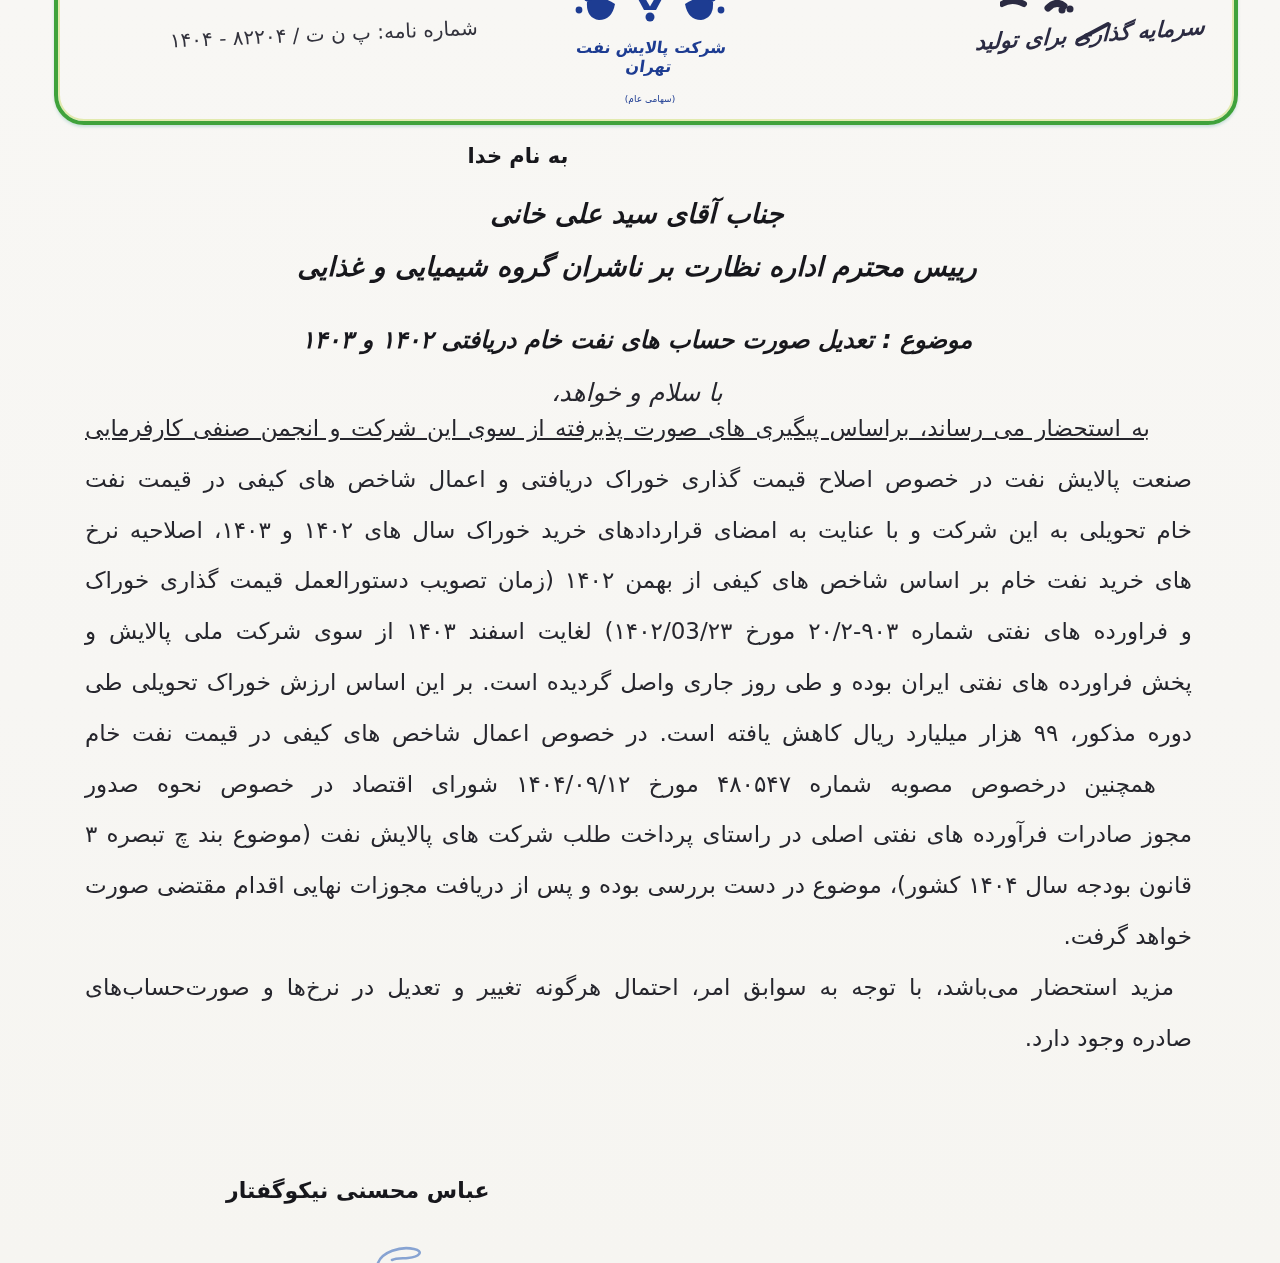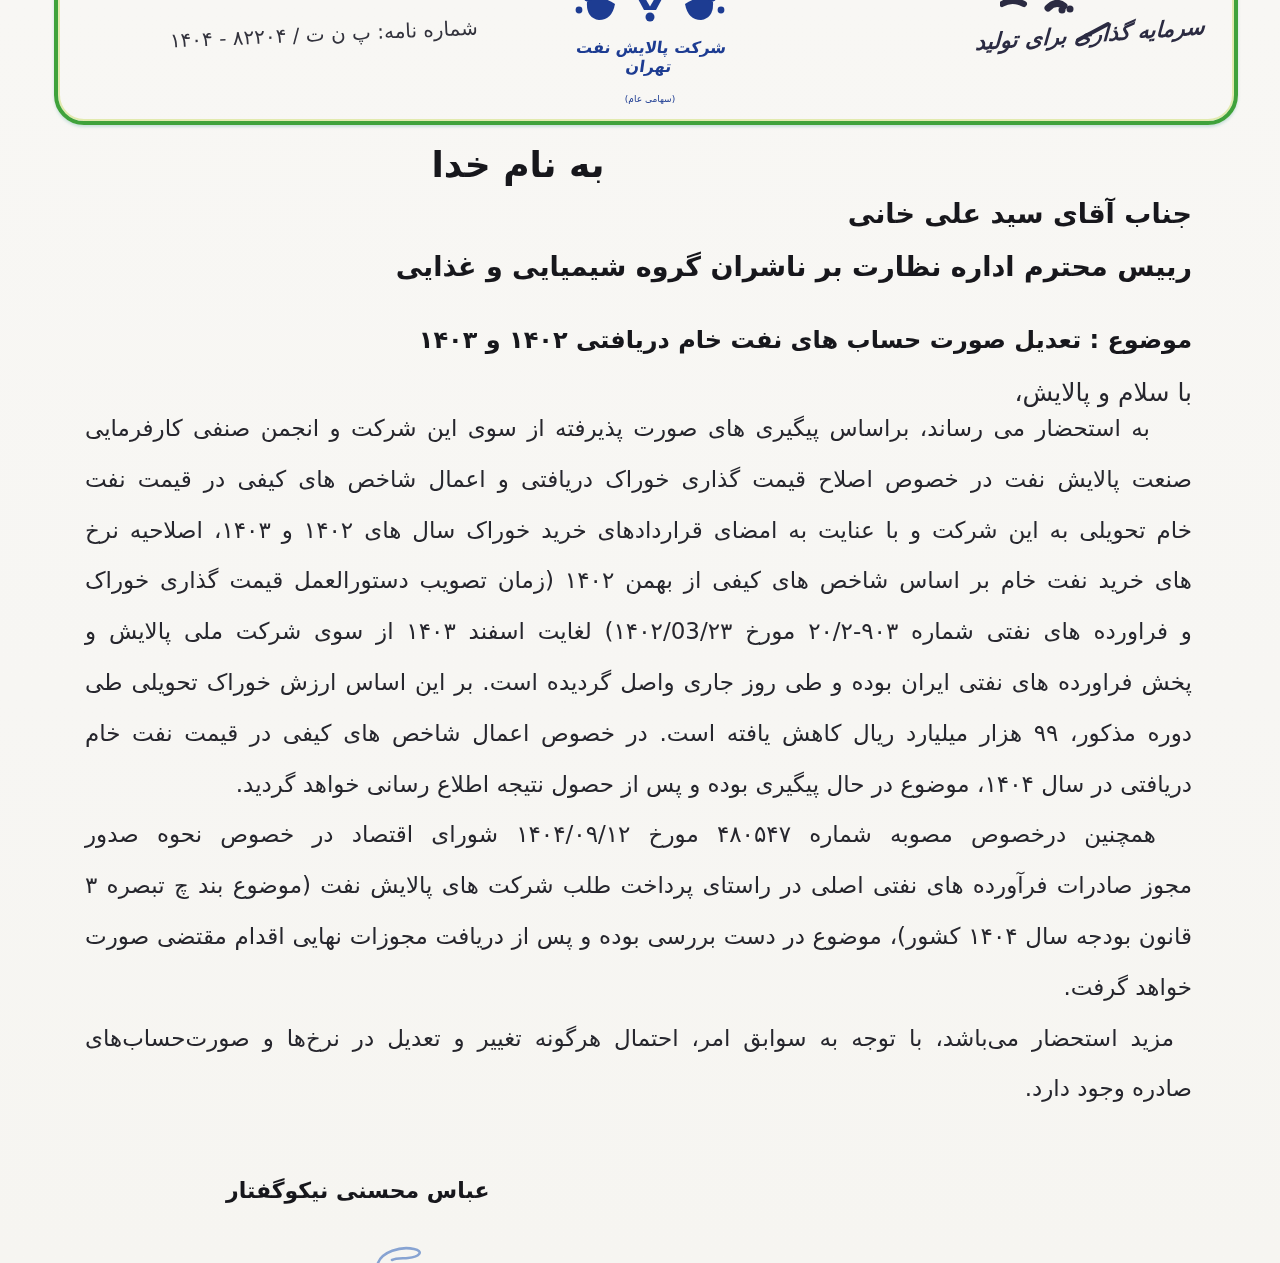--- a/index.html
+++ b/index.html
@@ -30,23 +30,23 @@
   .slogan{
     position:absolute;left:950px;top:22px;width:280px;
     font-size:22px;font-style:italic;font-weight:700;color:#2b2b42;
     direction:rtl;text-align:center;transform:rotate(-4deg) skewX(-6deg);
     white-space:nowrap;
   }
   .slogan-cut{position:absolute;left:1000px;top:0;}
   
   .basmala{
     position:absolute;left:0;top:144px;width:1036px;text-align:center;
-    font-size:36px;font-weight:700;color:#17171c;
+    font-size:21px;font-weight:700;color:#17171c;
   }
-  .headers{position:absolute;right:88px;top:198px;width:1110px;direction:rtl;text-align:right;}
+  .headers{position:absolute;right:88px;top:198px;width:1110px;direction:rtl;text-align:center;font-style:italic;}
   .recipient-name{font-size:27px;font-weight:700;color:#17171c;margin-bottom:22px;}
   .recipient-title{font-size:27px;font-weight:700;color:#17171c;margin-bottom:22px;}
   .subject{font-size:24px;font-weight:700;color:#17171c;margin-bottom:24px;margin-top:44px;}
   .salutation{font-size:25px;color:#26262d;}
   .body-text{
     position:absolute;left:85px;top:403px;width:1107px;direction:rtl;
     font-size:23px;color:#26262d;
   }
   .body-line{height:50.8px;line-height:50.8px;text-align:right;white-space:normal;overflow:visible;}
   .body-line.j{text-align:justify;text-align-last:justify;}
@@ -97,32 +97,31 @@
 </svg>
 
 <div class="slogan">سرمایه گذاری برای تولید</div>
 
 <div class="basmala">به نام خدا</div>
 
 <div class="headers">
   <div class="recipient-name">جناب آقای سید علی خانی</div>
   <div class="recipient-title">رییس محترم اداره نظارت بر ناشران گروه شیمیایی و غذایی</div>
   <div class="subject">موضوع : تعدیل صورت حساب های نفت خام دریافتی ۱۴۰۲ و ۱۴۰۳</div>
-  <div class="salutation">با سلام و پالایش،</div>
+  <div class="salutation">با سلام و خواهد،</div>
 </div>
 
 <div class="body-text">
-    <div class="body-line j" style="padding-right: 42px;">به استحضار می رساند، براساس پیگیری های صورت پذیرفته از سوی این شرکت و انجمن صنفی کارفرمایی</div>
+    <div class="body-line j" style="padding-right: 42px; text-decoration: underline;">به استحضار می رساند، براساس پیگیری های صورت پذیرفته از سوی این شرکت و انجمن صنفی کارفرمایی</div>
     <div class="body-line j">صنعت پالایش نفت در خصوص اصلاح قیمت گذاری خوراک دریافتی و اعمال شاخص های کیفی در قیمت نفت</div>
     <div class="body-line j">خام تحویلی به این شرکت و با عنایت به امضای قراردادهای خرید خوراک سال های ۱۴۰۲ و ۱۴۰۳، اصلاحیه نرخ</div>
     <div class="body-line j">های خرید نفت خام بر اساس شاخص های کیفی از بهمن ۱۴۰۲ (زمان تصویب دستورالعمل قیمت گذاری خوراک</div>
     <div class="body-line j">و فراورده های نفتی شماره ۹۰۳-۲۰/۲ مورخ ۱۴۰۲/03/۲۳) لغایت اسفند ۱۴۰۳ از سوی شرکت ملی پالایش و</div>
     <div class="body-line j">پخش فراورده های نفتی ایران بوده و طی روز جاری واصل گردیده است. بر این اساس ارزش خوراک تحویلی طی</div>
     <div class="body-line j">دوره مذکور، ۹۹ هزار میلیارد ریال کاهش یافته است. در خصوص اعمال شاخص های کیفی در قیمت نفت خام</div>
-    <div class="body-line">دریافتی در سال ۱۴۰۴، موضوع در حال پیگیری بوده و پس از حصول نتیجه اطلاع رسانی خواهد گردید.</div>
     <div class="body-line j" style="padding-right: 36px;">همچنین درخصوص مصوبه شماره ۴۸۰۵۴۷ مورخ ۱۴۰۴/۰۹/۱۲ شورای اقتصاد در خصوص نحوه صدور</div>
     <div class="body-line j">مجوز صادرات فرآورده های نفتی اصلی در راستای پرداخت طلب شرکت های پالایش نفت (موضوع بند چ تبصره ۳</div>
     <div class="body-line j">قانون بودجه سال ۱۴۰۴ کشور)، موضوع در دست بررسی بوده و پس از دریافت مجوزات نهایی اقدام مقتضی صورت</div>
     <div class="body-line">خواهد گرفت.</div>
     <div class="body-line j" style="padding-right: 18px;">مزید استحضار می‌باشد، با توجه به سوابق امر، احتمال هرگونه تغییر و تعدیل در نرخ‌ها و صورت‌حساب‌های</div>
     <div class="body-line">صادره وجود دارد.</div>
   </div>
 
 <div class="signature">عباس محسنی نیکوگفتار</div>
 

